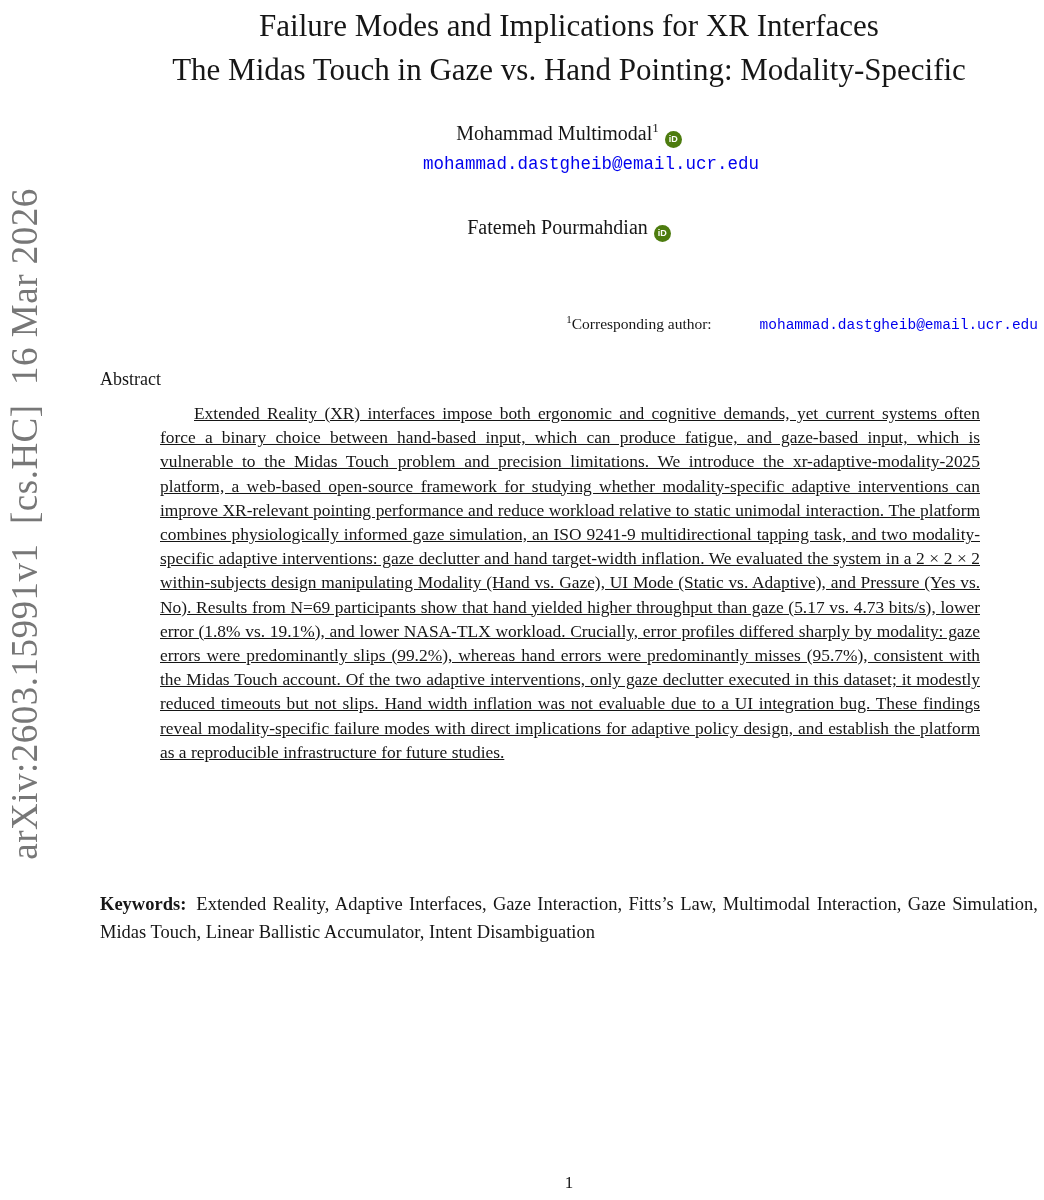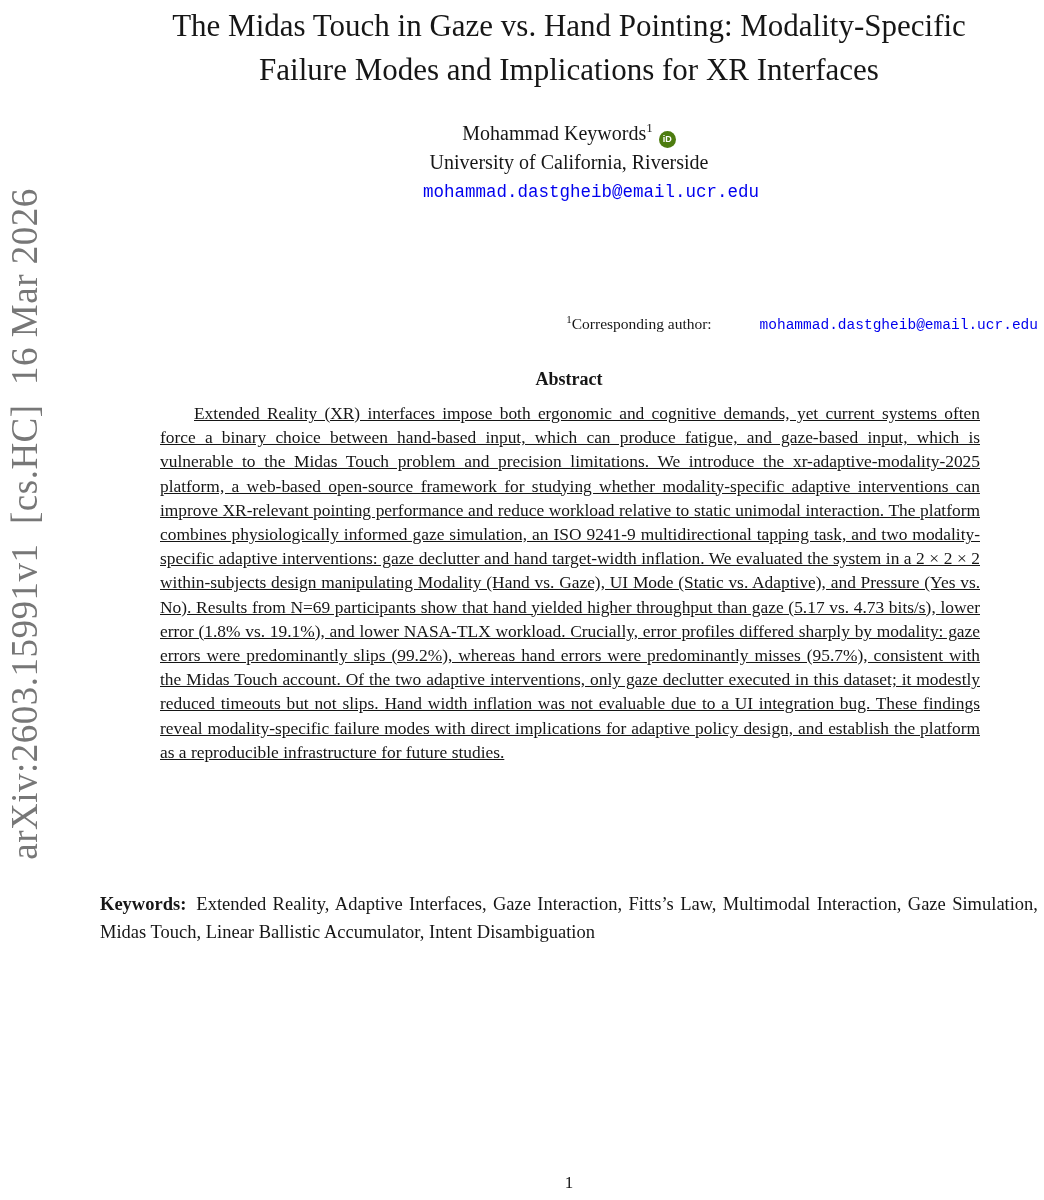--- a/index.html
+++ b/index.html
@@ -78,23 +78,23 @@
     width: 100%;
     text-align: right;
     font-size: 15.5px;
   }
   .footnote sup { font-size: 11px; }
   .footnote .email-link { font-size: 14.5px; }
   .abstract-heading {
     position: absolute;
     top: 369px;
     width: 100%;
-    text-align: center;
+    text-align: left;
     font-size: 18px;
-    font-weight: bold;
+    font-weight: normal;
     margin: 0;
   }
   .abstract-body {
     position: absolute;
     top: 401px;
     left: 60px;
     width: 820px;
     font-size: 17.4px;
     line-height: 24.2px;
     text-align: justify;
@@ -125,35 +125,37 @@
 
 <div id="page">
 
   <div class="watermark-anchor">
     <div class="watermark-text">arXiv:2603.15991v1  [cs.HC]  16 Mar 2026</div>
   </div>
 
   <div class="content">
 
     <h1 class="title">
+      <span>Failure Modes and Implications for XR Interfaces</span>
       <span>The Midas Touch in Gaze vs. Hand Pointing: Modality-Specific</span>
-      <span>Failure Modes and Implications for XR Interfaces</span>
     </h1>
 
     <div class="author-block author-block-1">
       <div class="author-name">
-        <span>Mohammad Keywords</span><sup>1</sup><span class="orcid">iD</span>
+        <span>Mohammad Multimodal</span><sup>1</sup><span class="orcid">iD</span>
       </div>
-      <div class="author-affiliation">University of California, Riverside</div>
       <div>
         <a class="email-link" href="#">mohammad.dastgheib@email.ucr.edu</a>
       </div>
     </div>
 
     <div class="author-block author-block-2">
+      <div class="author-name">
+        <span>Fatemeh Pourmahdian</span><span class="orcid">iD</span>
+      </div>
     </div>
 
     <div class="footnote">
       <sup>1</sup><span>Corresponding author: </span><a class="email-link" href="#">mohammad.dastgheib@email.ucr.edu</a>
     </div>
 
     <h2 class="abstract-heading">Abstract</h2>
 
     <div class="abstract-body">Extended Reality (XR) interfaces impose both ergonomic and cognitive demands, yet current systems often force a binary choice between hand-based input, which can produce fatigue, and gaze-based input, which is vulnerable to the Midas Touch problem and precision limitations. We introduce the xr-adaptive-modality-2025 platform, a web-based open-source framework for studying whether modality-specific adaptive interventions can improve XR-relevant pointing performance and reduce workload relative to static unimodal interaction. The platform combines physiologically informed gaze simulation, an ISO 9241-9 multidirectional tapping task, and two modality-specific adaptive interventions: gaze declutter and hand target-width inflation. We evaluated the system in a 2 × 2 × 2 within-subjects design manipulating Modality (Hand vs. Gaze), UI Mode (Static vs. Adaptive), and Pressure (Yes vs. No). Results from N=69 participants show that hand yielded higher throughput than gaze (5.17 vs. 4.73 bits/s), lower error (1.8% vs. 19.1%), and lower NASA-TLX workload. Crucially, error profiles differed sharply by modality: gaze errors were predominantly slips (99.2%), whereas hand errors were predominantly misses (95.7%), consistent with the Midas Touch account. Of the two adaptive interventions, only gaze declutter executed in this dataset; it modestly reduced timeouts but not slips. Hand width inflation was not evaluable due to a UI integration bug. These findings reveal modality-specific failure modes with direct implications for adaptive policy design, and establish the platform as a reproducible infrastructure for future studies.</div>
 

